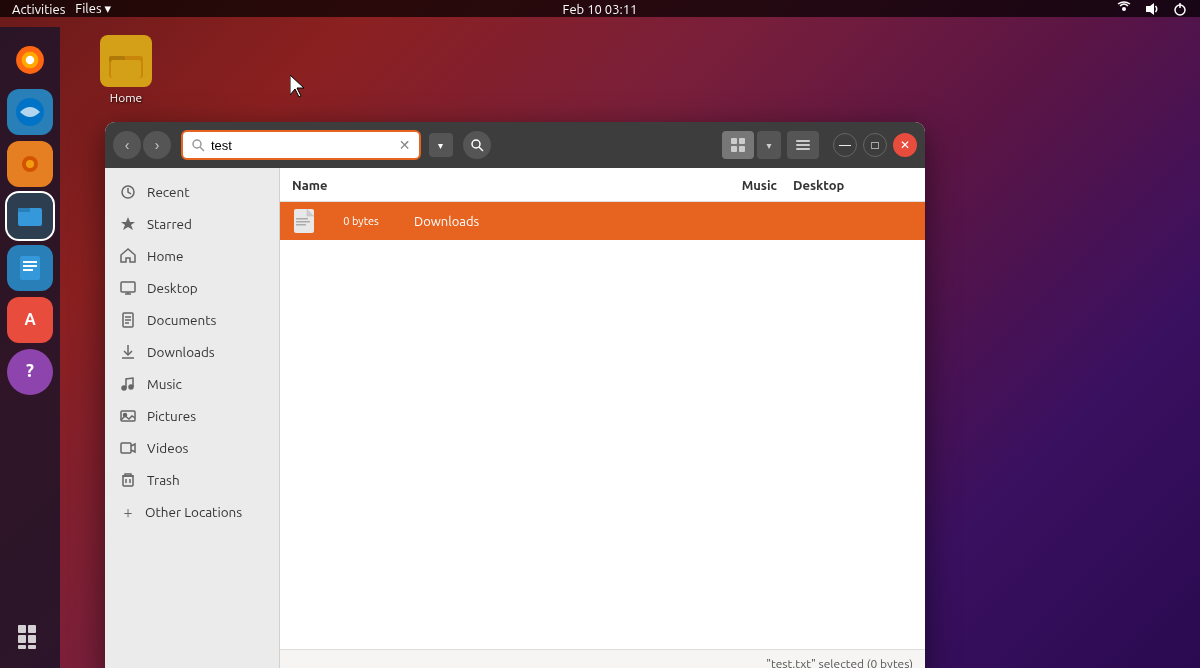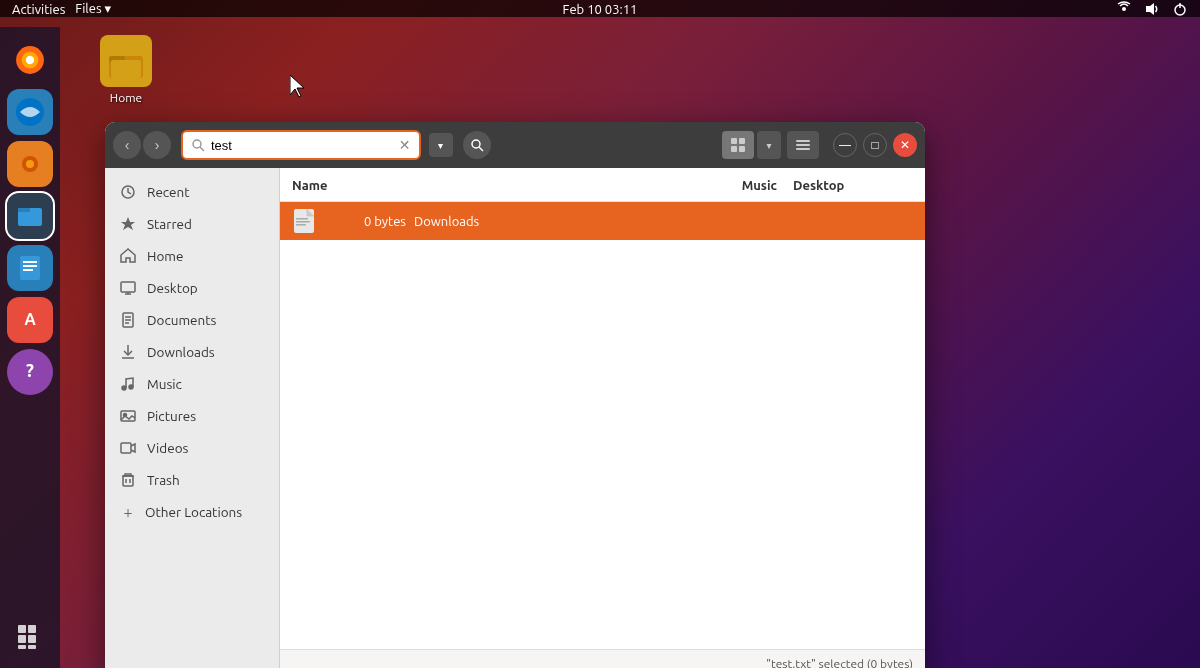--- a/index.html
+++ b/index.html
@@ -267,21 +267,21 @@
       background: #e66320;
       color: white;
     }
     .file-icon {
       width: 24px; height: 24px;
       margin-right: 8px;
       display: flex; align-items: center; justify-content: center;
       flex-shrink: 0;
     }
     .file-name { flex: 1; font-size: 13.5px; }
-    .file-size { width: 90px; font-size: 13px; text-align: right; padding-right: 8px; }
+    .file-size { width: 90px; font-size: 11px; text-align: center; padding-right: 16px; }
     .file-location { width: 120px; font-size: 13px; }
 
     
     .status-bar {
       height: 28px;
       background: #f6f5f4;
       border-top: 1px solid #ddd;
       display: flex;
       align-items: center;
       justify-content: flex-end;

